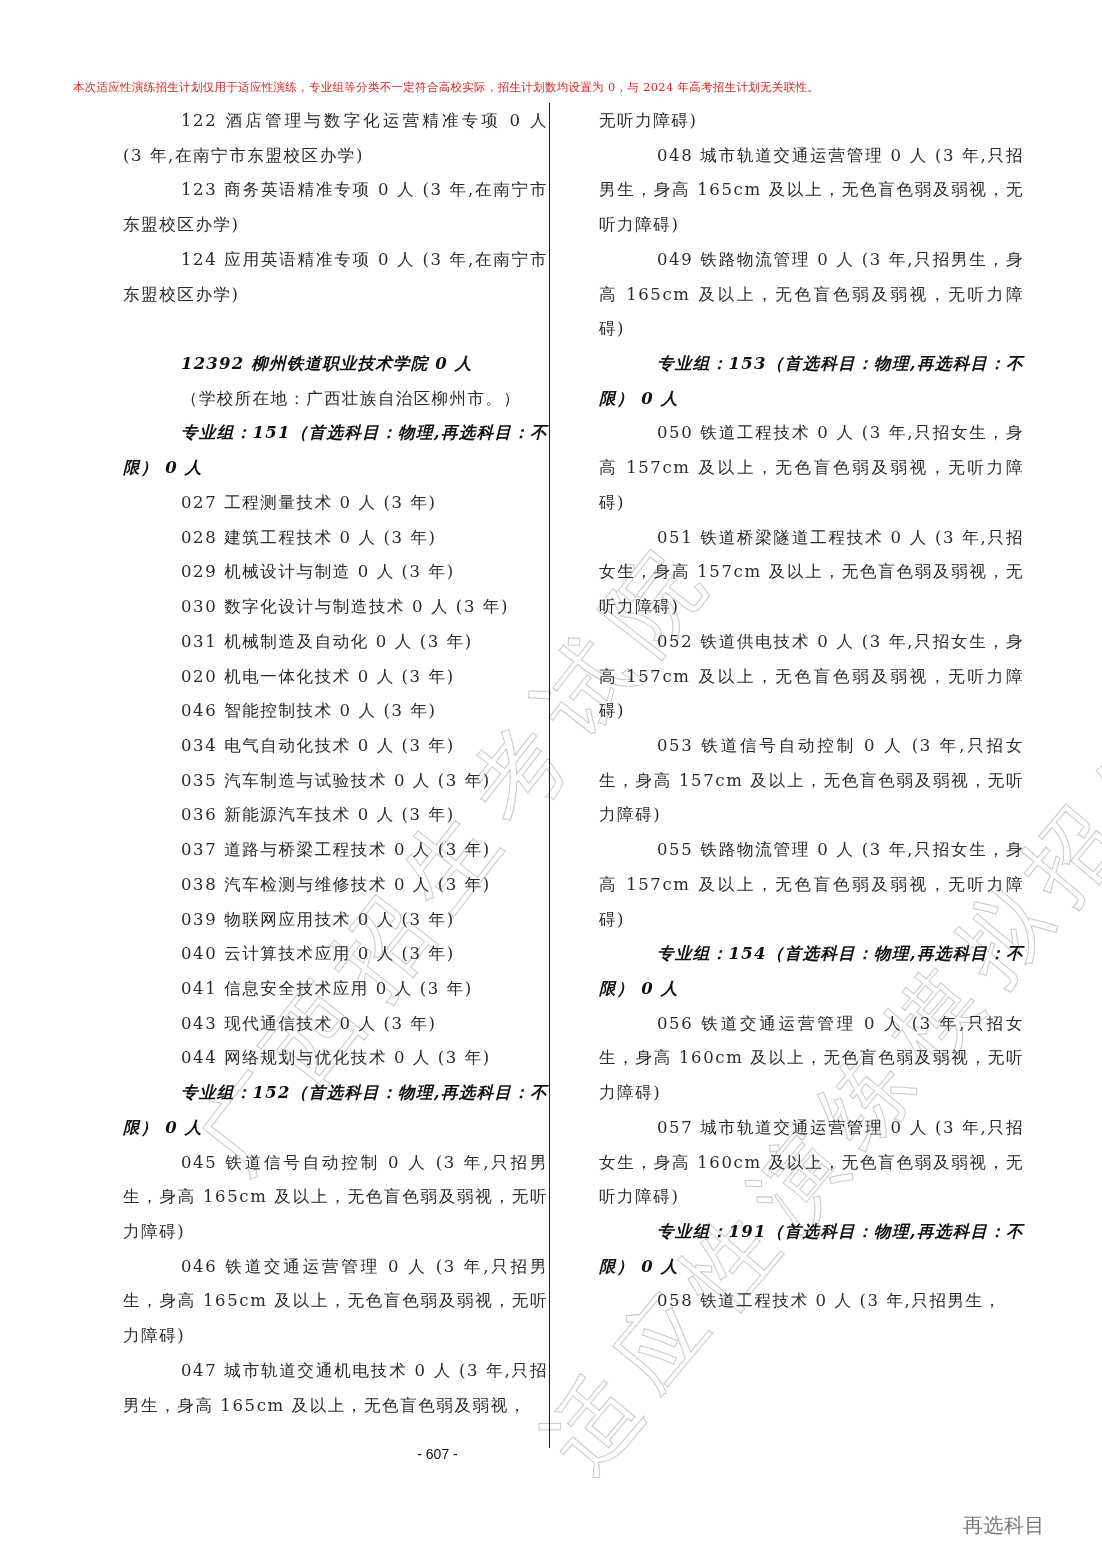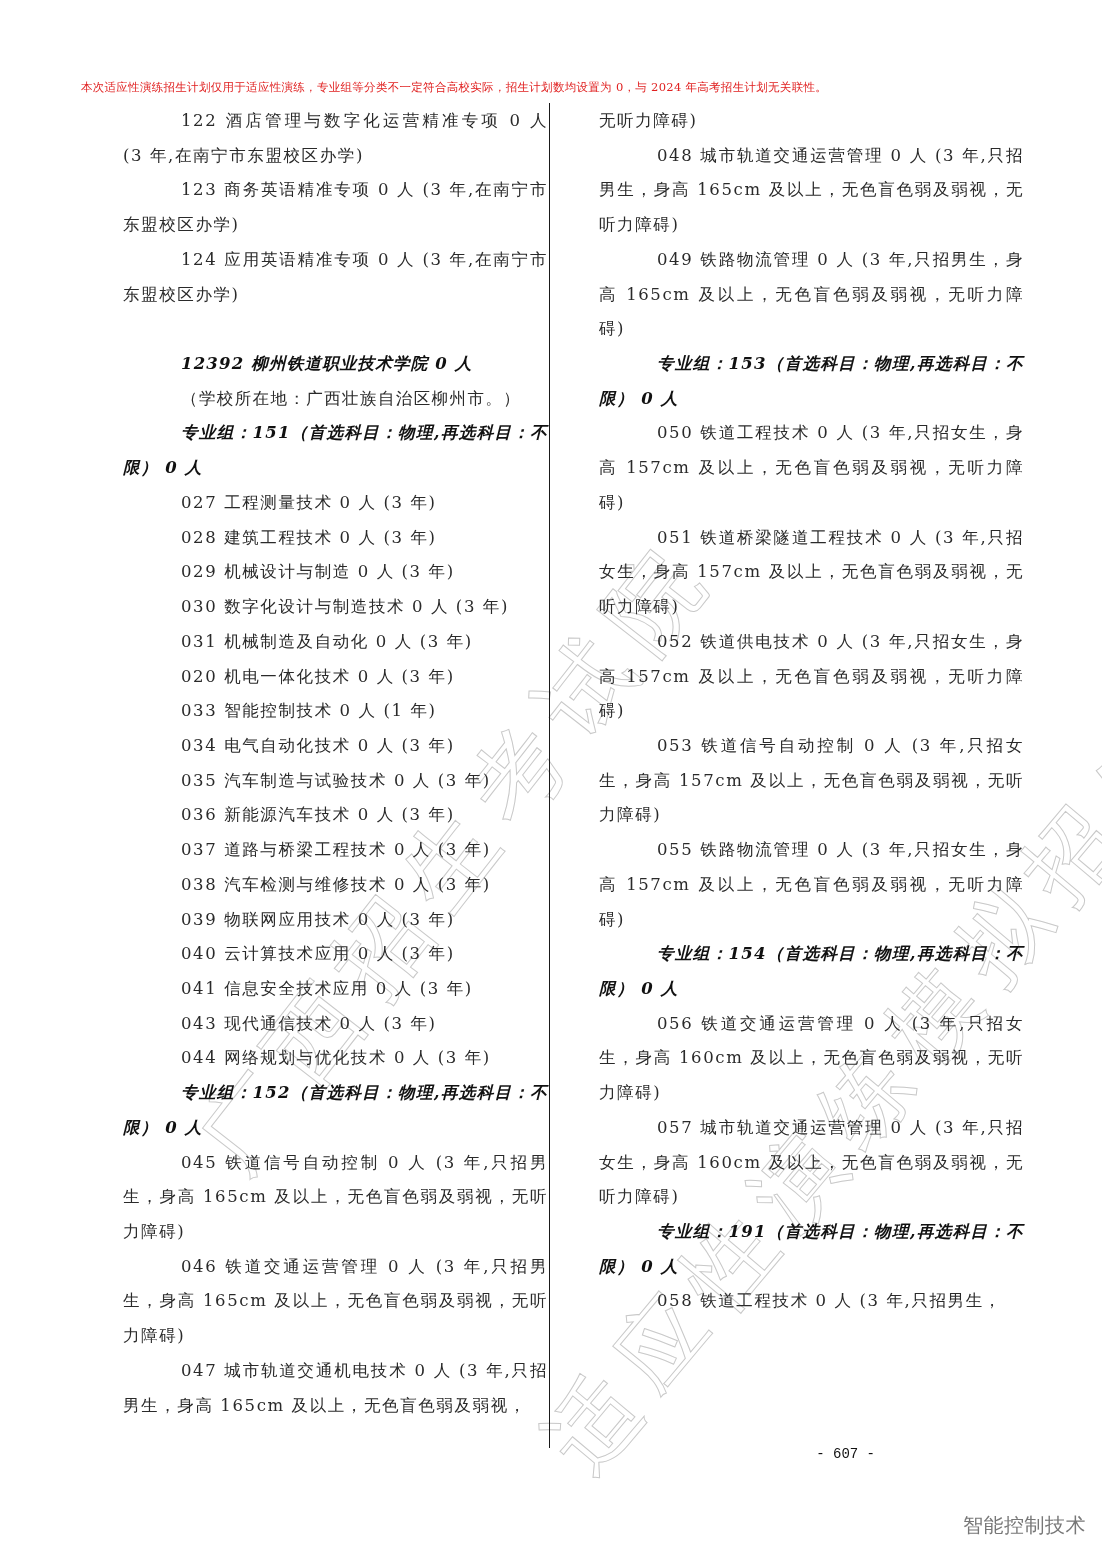--- a/index.html
+++ b/index.html
@@ -1,31 +1,31 @@
 <!DOCTYPE html>
 <html><head>
   <meta charset="utf-8">
   <style>
     html, body { margin: 0; padding: 0; background: #ffffff; }
     body { width: 1102px; height: 1559px; position: relative; overflow: hidden;
            font-family: "DejaVu Serif", "Liberation Serif", serif; color: #2a2a2a; }
-    .notice { position: absolute; left: 16px; width: 876px; top: 80px; text-align: center;
+    .notice { position: absolute; left: 8px; width: 876px; top: 80px; text-align: center;
               font-size: 11.5px; color: #e02020; letter-spacing: 0.3px; white-space: nowrap; }
     .divider { position: absolute; left: 549px; top: 103px; width: 1.3px; height: 1345px; background: #1a1a1a; }
     .col { position: absolute; top: 104px; width: 425px; font-size: 16.5px; line-height: 34.72px; }
     .col.left { left: 123px; }
     .col.right { left: 571px; margin-left: 28px; }
     .p { margin: 0; text-align: justify; text-align-last: left; letter-spacing: 1.6px; }
     .ind { text-indent: 58px; }
     .gap { height: 34.72px; }
     .bold { font-weight: bold; color: #111; letter-spacing: 1.2px; font-style: italic; }
     .loc { text-indent: 58px; letter-spacing: 1.4px; }
     .major { padding-left: 58px; letter-spacing: 1.6px; white-space: nowrap; }
-    .pagenum { position: absolute; left: 0; width: 875px; top: 1446px; text-align: right;
-               font-family: Liberation Mono, monospace; font-size: 14px; color: #111; }
+    .pagenum { position: absolute; left: 0; width: 875px; top: 1446px; text-align: center;
+               font-family: Liberation Sans, sans-serif; font-size: 14px; color: #111; }
     .brand { position: absolute; left: 963px; top: 1512px; font-family: "DejaVu Sans", sans-serif;
              font-size: 20px; color: #777; letter-spacing: 0.5px; }
     .wm { position: absolute; font-family: "DejaVu Sans", sans-serif; font-size: 92px; color: transparent;
           -webkit-text-stroke: 1px #c9c9c9; white-space: nowrap; transform-origin: left top; pointer-events: none;
           letter-spacing: 18px; }
   </style>
 </head>
 <body>
 
 <div class="wm" style="left:170px; top:1120px; transform: rotate(-52deg);">广西招生考试院</div>
@@ -42,21 +42,21 @@
   <div class="gap"></div>
   <p class="p ind bold">12392 柳州铁道职业技术学院 0 人</p>
   <p class="p loc">（学校所在地：广西壮族自治区柳州市。）</p>
   <p class="p ind bold">专业组：151（首选科目：物理,再选科目：不限） 0 人</p>
   <div class="p major">027 工程测量技术 0 人 (3 年)</div>
   <div class="p major">028 建筑工程技术 0 人 (3 年)</div>
   <div class="p major">029 机械设计与制造 0 人 (3 年)</div>
   <div class="p major">030 数字化设计与制造技术 0 人 (3 年)</div>
   <div class="p major">031 机械制造及自动化 0 人 (3 年)</div>
   <div class="p major">020 机电一体化技术 0 人 (3 年)</div>
-  <div class="p major">033 智能控制技术 0 人 (1 年)</div>
+  <div class="p major">046 智能控制技术 0 人 (3 年)</div>
   <div class="p major">034 电气自动化技术 0 人 (3 年)</div>
   <div class="p major">035 汽车制造与试验技术 0 人 (3 年)</div>
   <div class="p major">036 新能源汽车技术 0 人 (3 年)</div>
   <div class="p major">037 道路与桥梁工程技术 0 人 (3 年)</div>
   <div class="p major">038 汽车检测与维修技术 0 人 (3 年)</div>
   <div class="p major">039 物联网应用技术 0 人 (3 年)</div>
   <div class="p major">040 云计算技术应用 0 人 (3 年)</div>
   <div class="p major">041 信息安全技术应用 0 人 (3 年)</div>
   <div class="p major">043 现代通信技术 0 人 (3 年)</div>
   <div class="p major">044 网络规划与优化技术 0 人 (3 年)</div>
@@ -77,13 +77,13 @@
   <p class="p ind">053 铁道信号自动控制 0 人 (3 年,只招女生，身高 157cm 及以上，无色盲色弱及弱视，无听力障碍)</p>
   <p class="p ind">055 铁路物流管理 0 人 (3 年,只招女生，身高 157cm 及以上，无色盲色弱及弱视，无听力障碍)</p>
   <p class="p ind bold">专业组：154（首选科目：物理,再选科目：不限） 0 人</p>
   <p class="p ind">056 铁道交通运营管理 0 人 (3 年,只招女生，身高 160cm 及以上，无色盲色弱及弱视，无听力障碍)</p>
   <p class="p ind">057 城市轨道交通运营管理 0 人 (3 年,只招女生，身高 160cm 及以上，无色盲色弱及弱视，无听力障碍)</p>
   <p class="p ind bold">专业组：191（首选科目：物理,再选科目：不限） 0 人</p>
   <p class="p ind">058 铁道工程技术 0 人 (3 年,只招男生，</p>
 </div>
 
 <div class="pagenum">- 607 -</div>
-<div class="brand">智能控制技术</div>
+<div class="brand">再选科目</div>
 
 </body></html>

